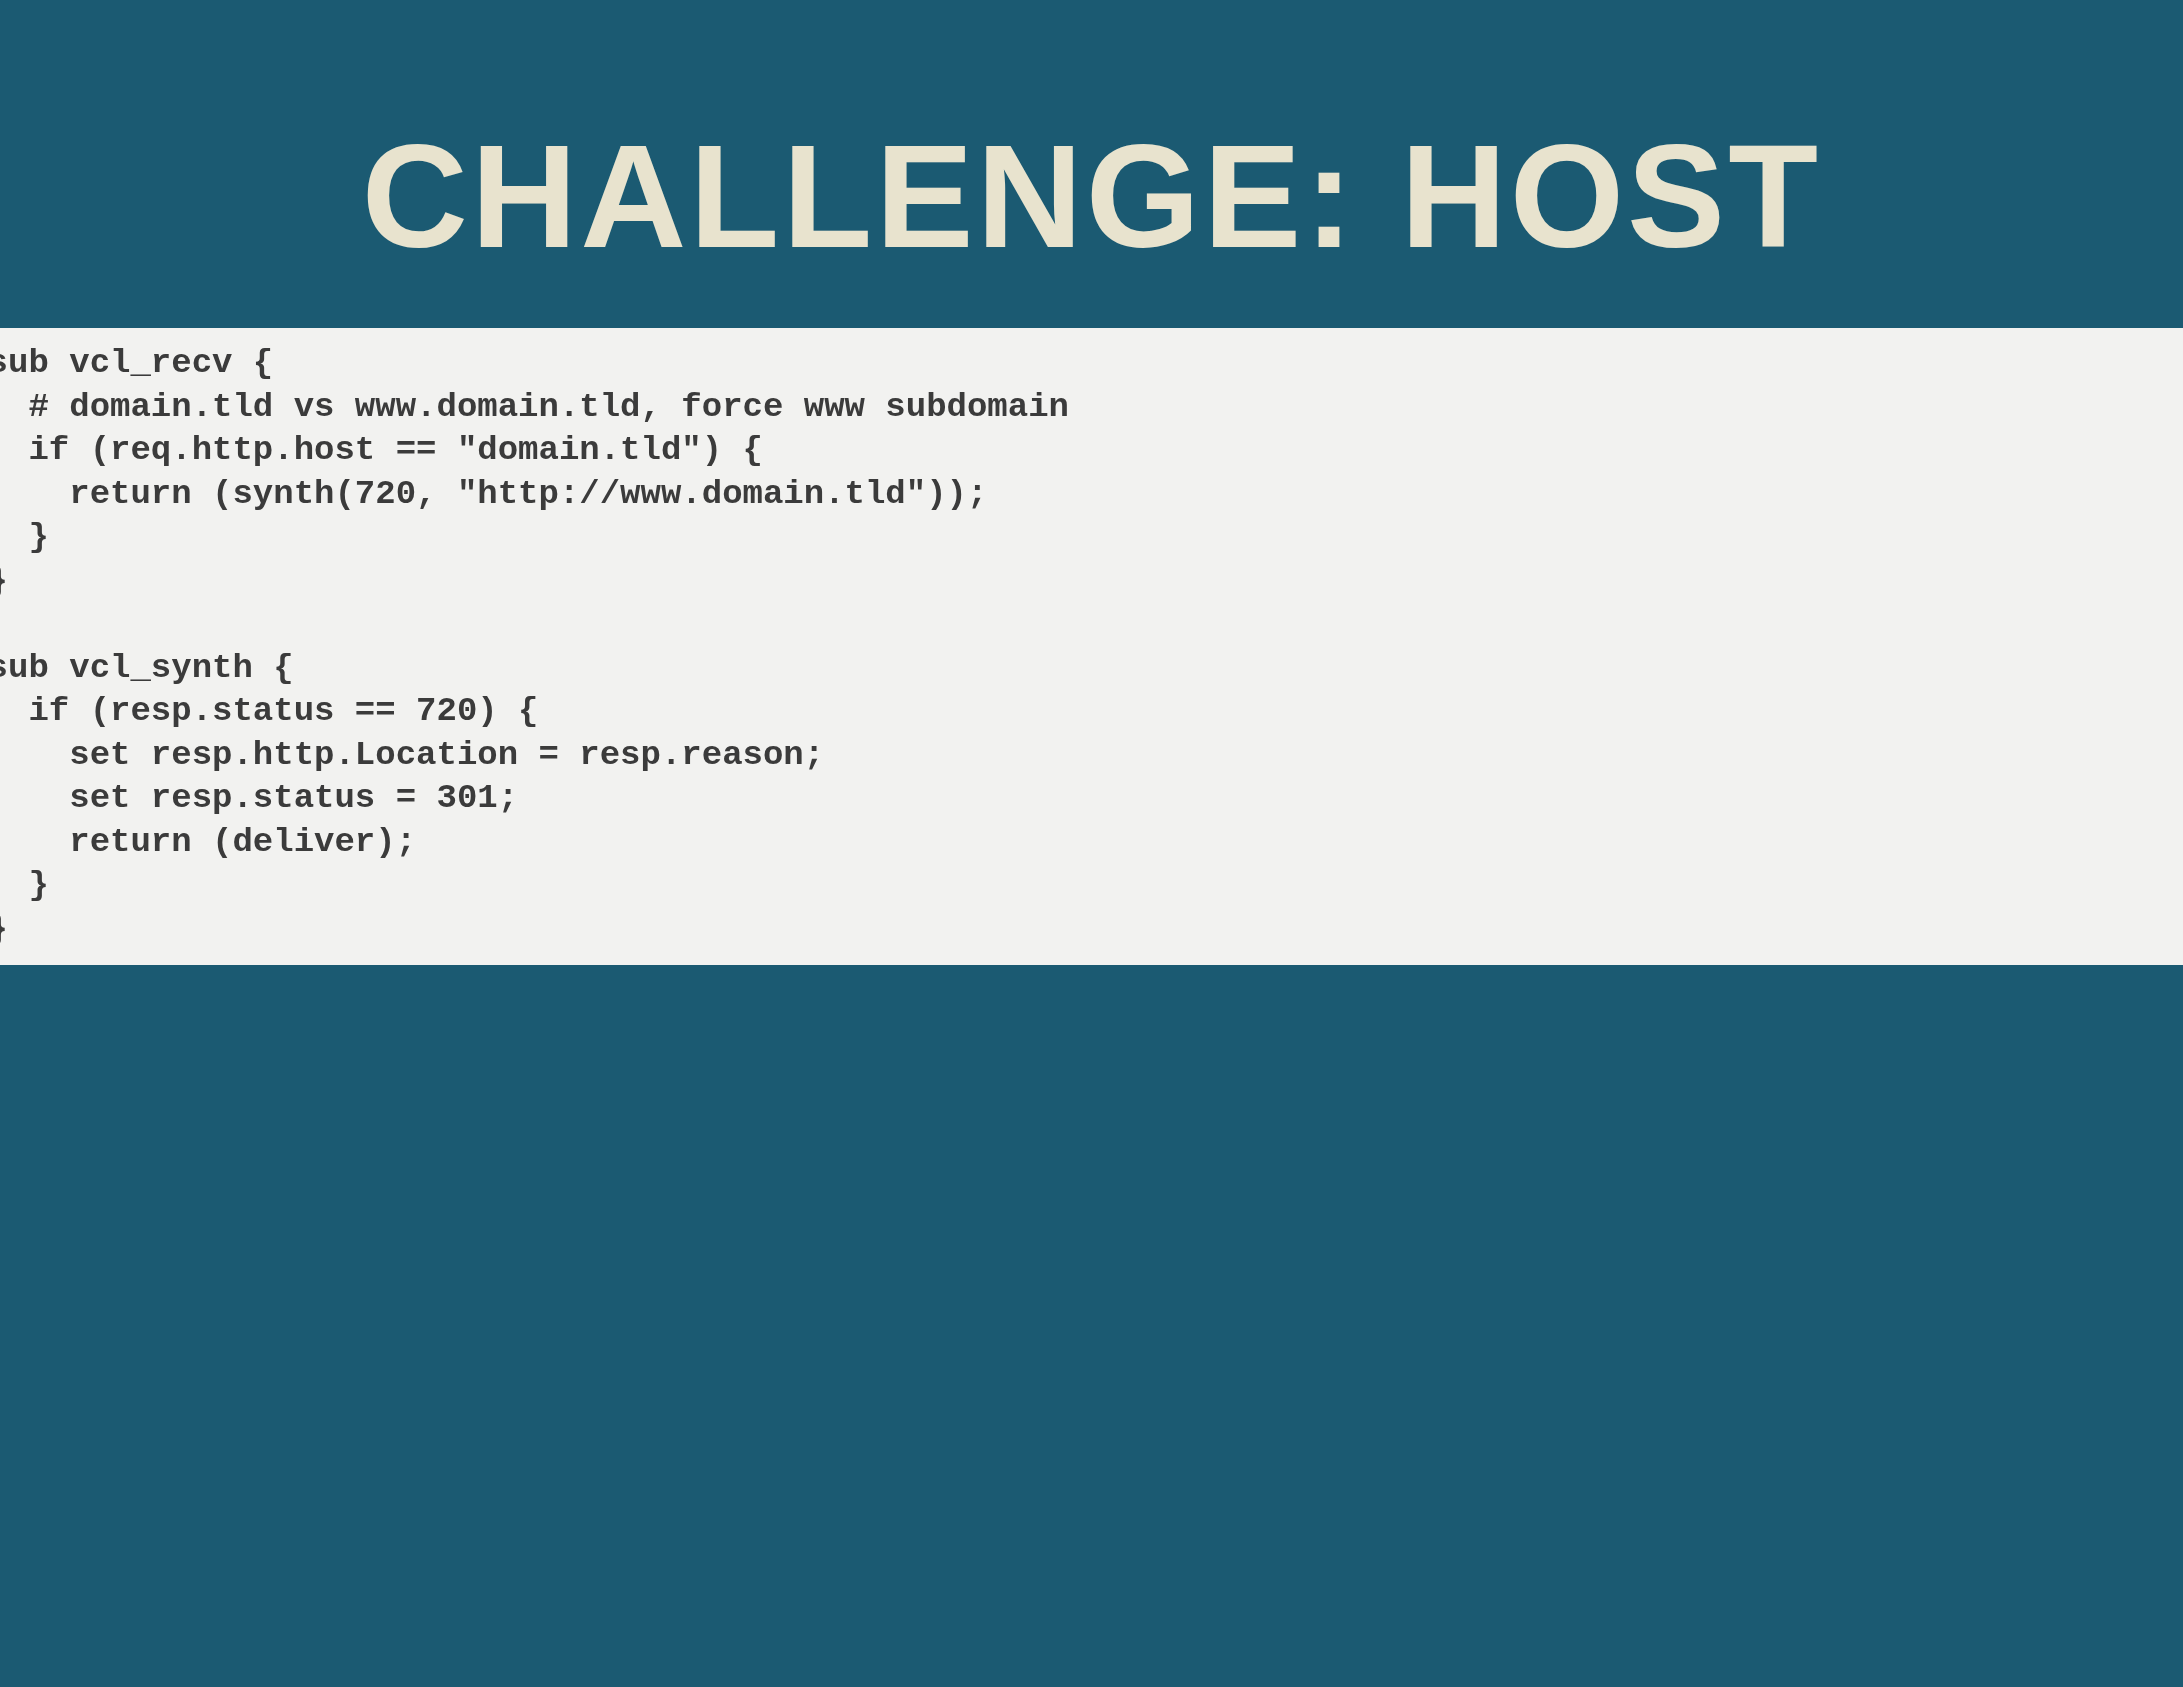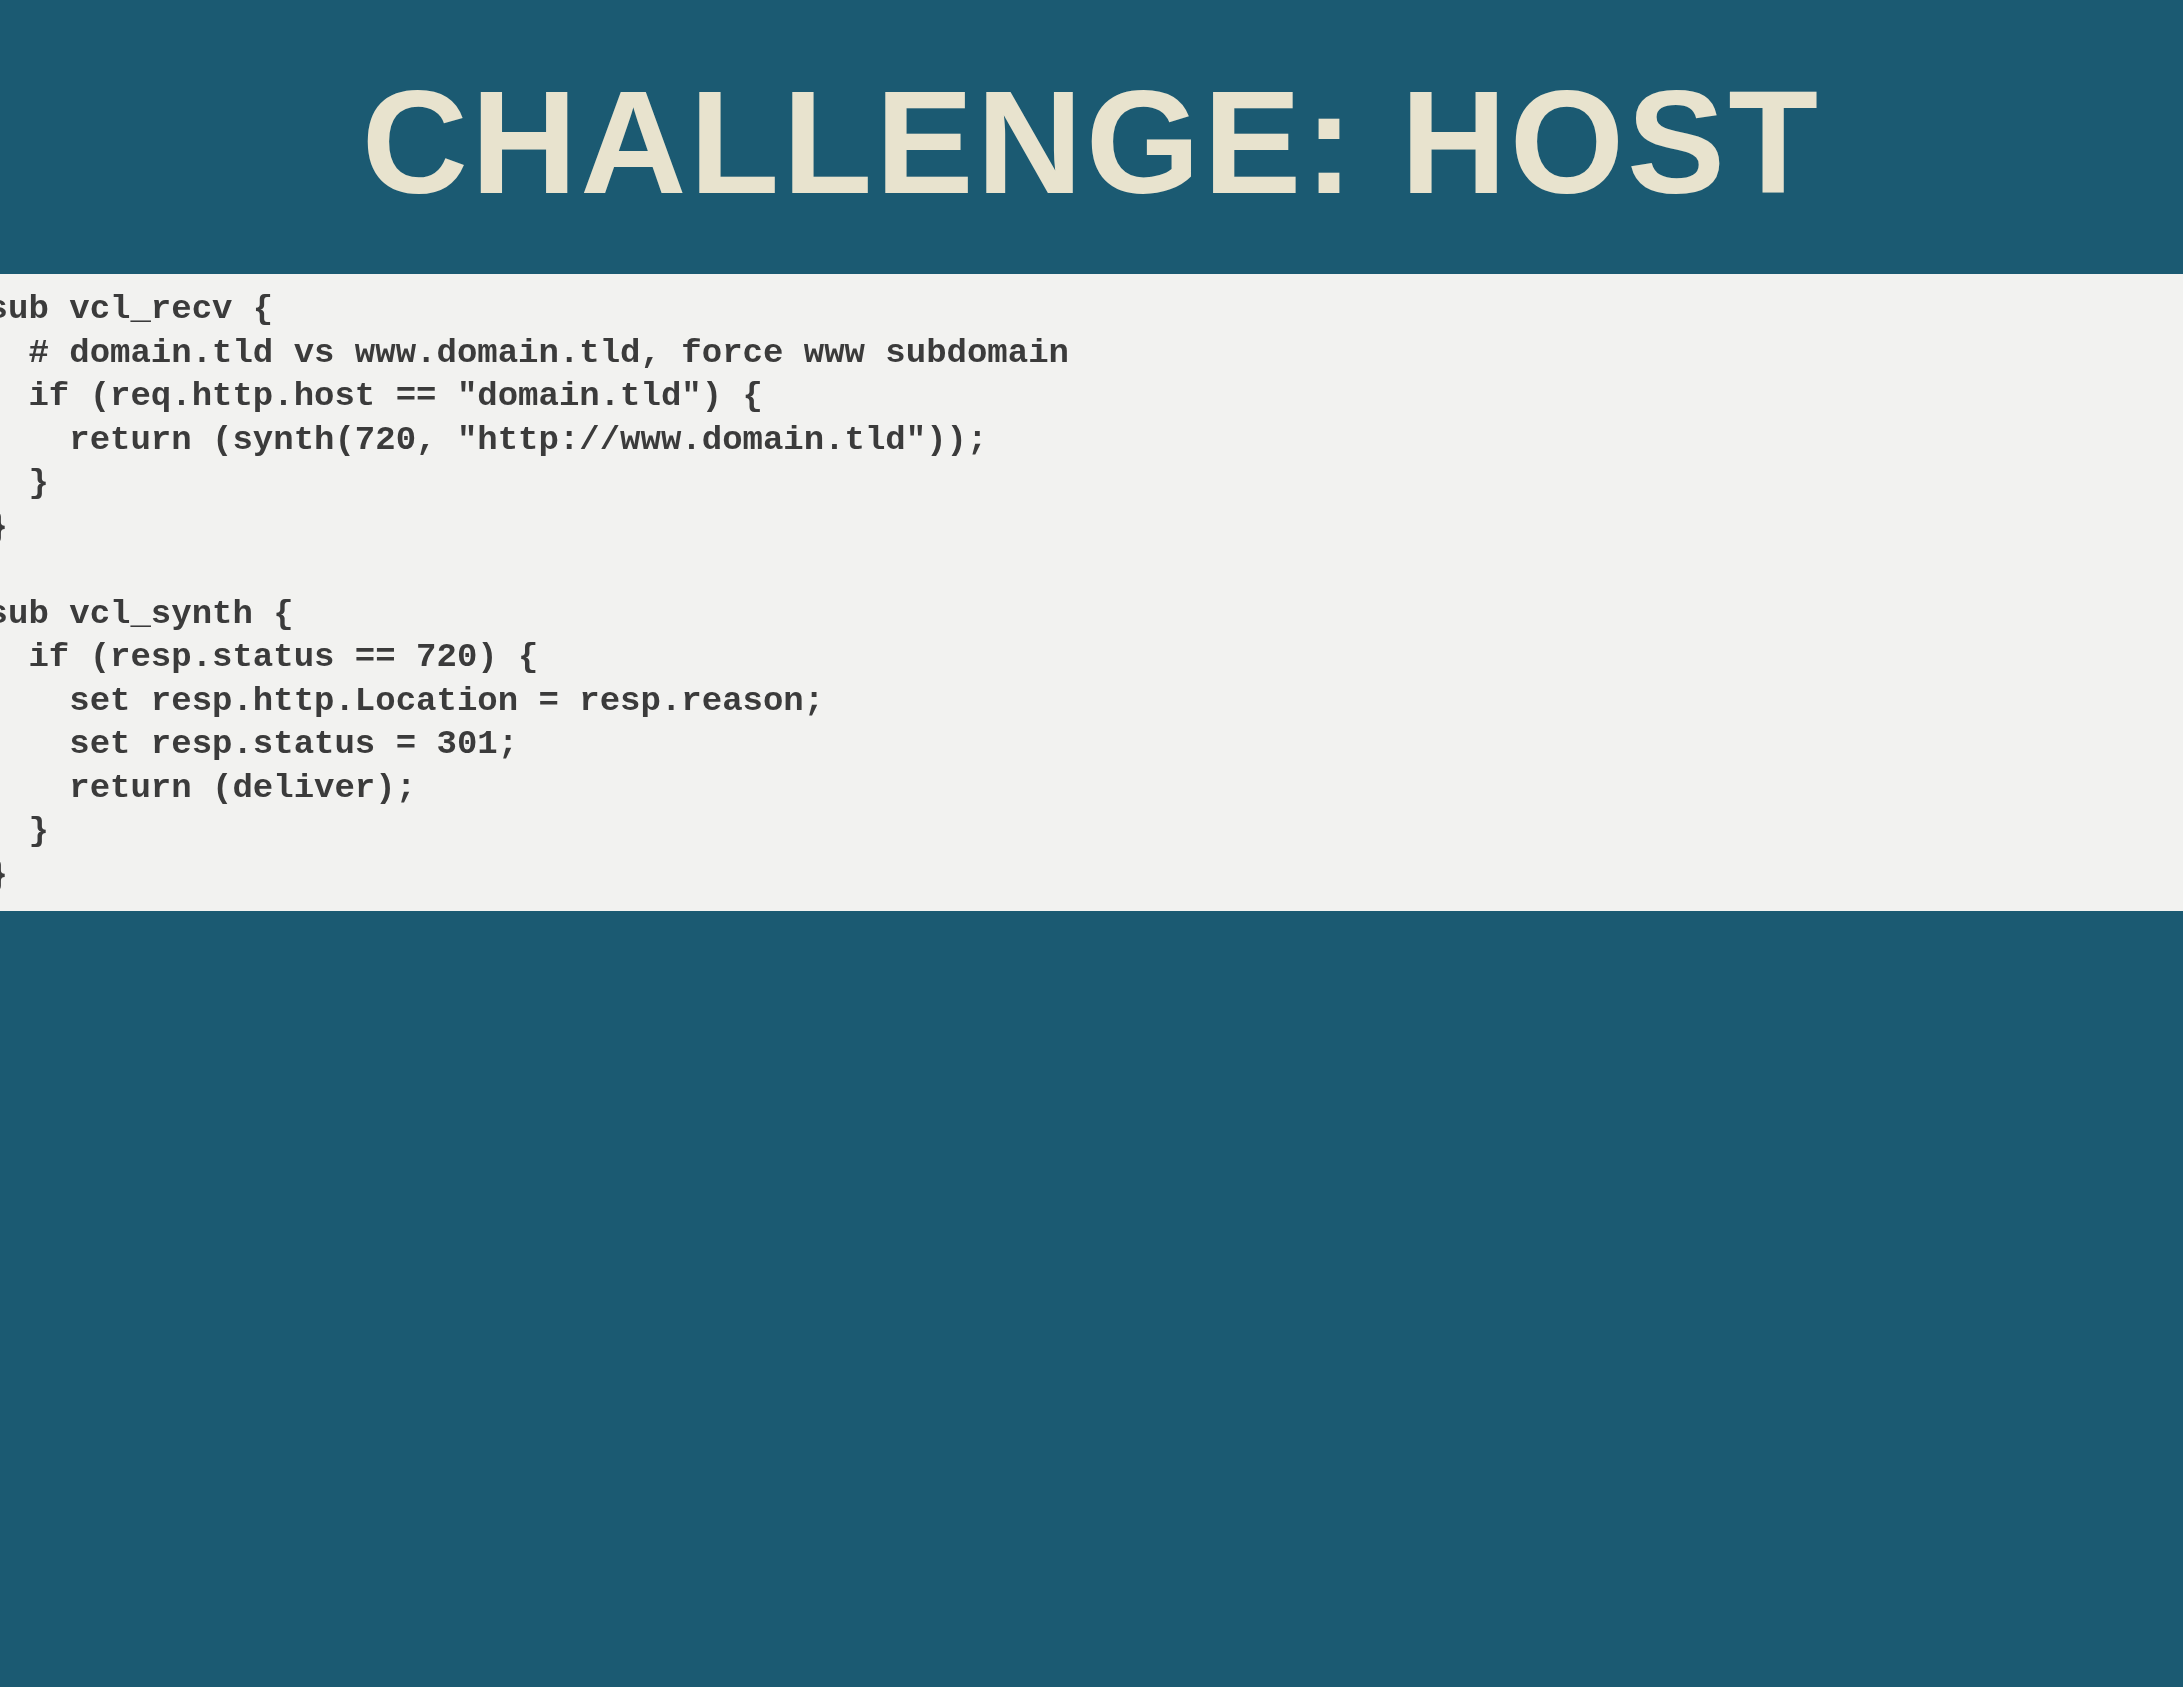--- a/index.html
+++ b/index.html
@@ -17,21 +17,21 @@
     font-family: sans-serif;
   }
   .slide {
     width: 2183px;
     height: 1687px;
     display: flex;
     flex-direction: column;
   }
   .header {
     width: 100%;
-    padding-top: 58px;
+    padding-top: 112px;
     padding-bottom: 47px;
     text-align: center;
   }
   .title {
     font-family: Impact, "Arial Black", sans-serif;
     font-size: 147px;
     font-weight: 700;
     font-stretch: condensed;
     letter-spacing: 3.1px;
     color: #e8e3ce;

